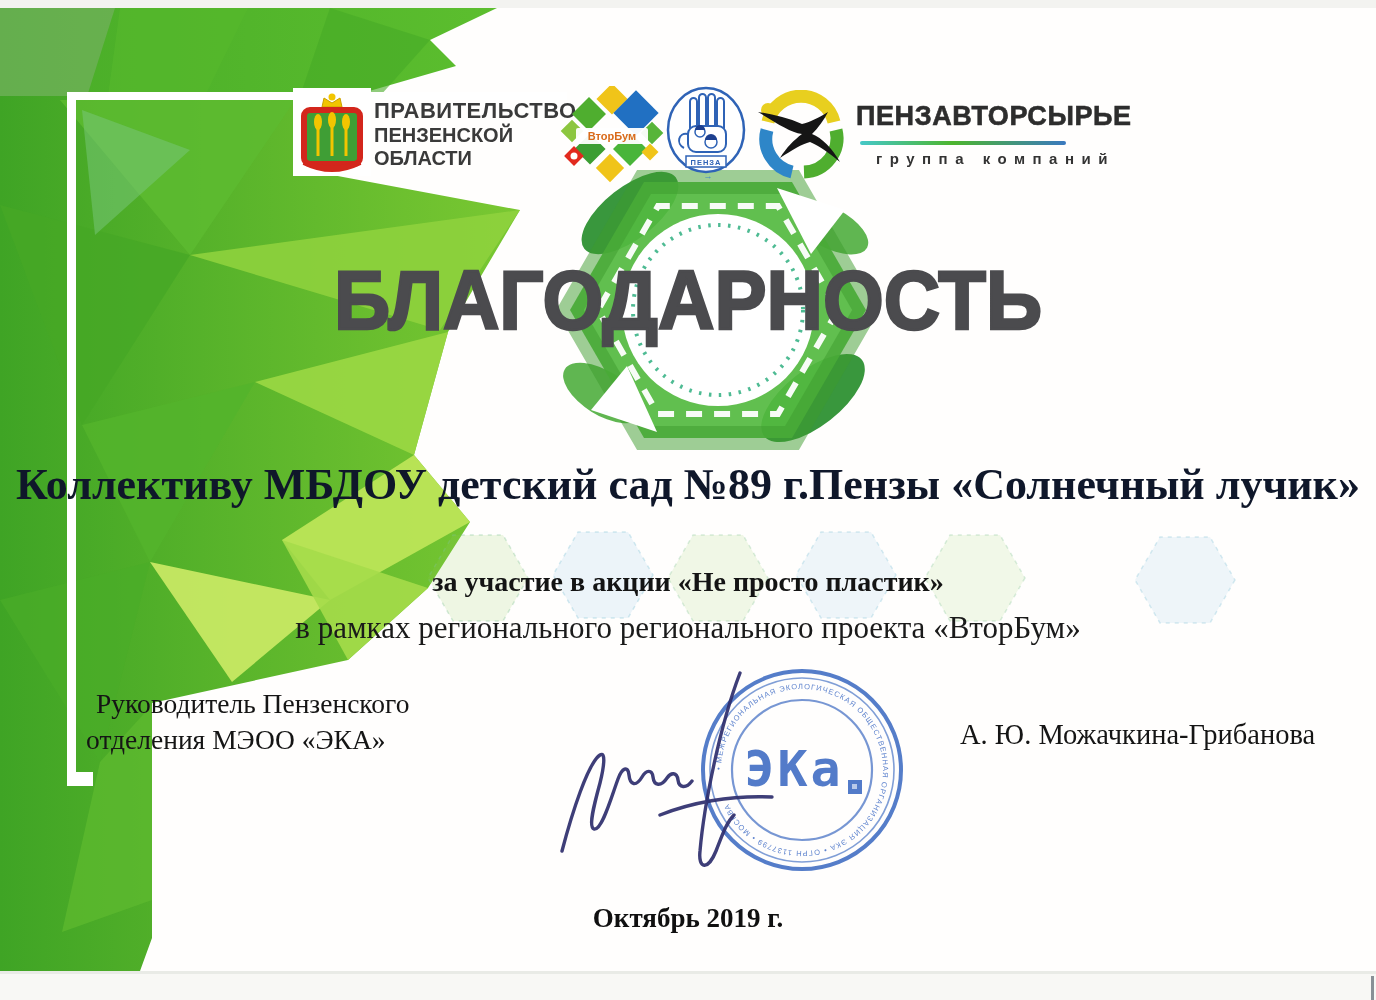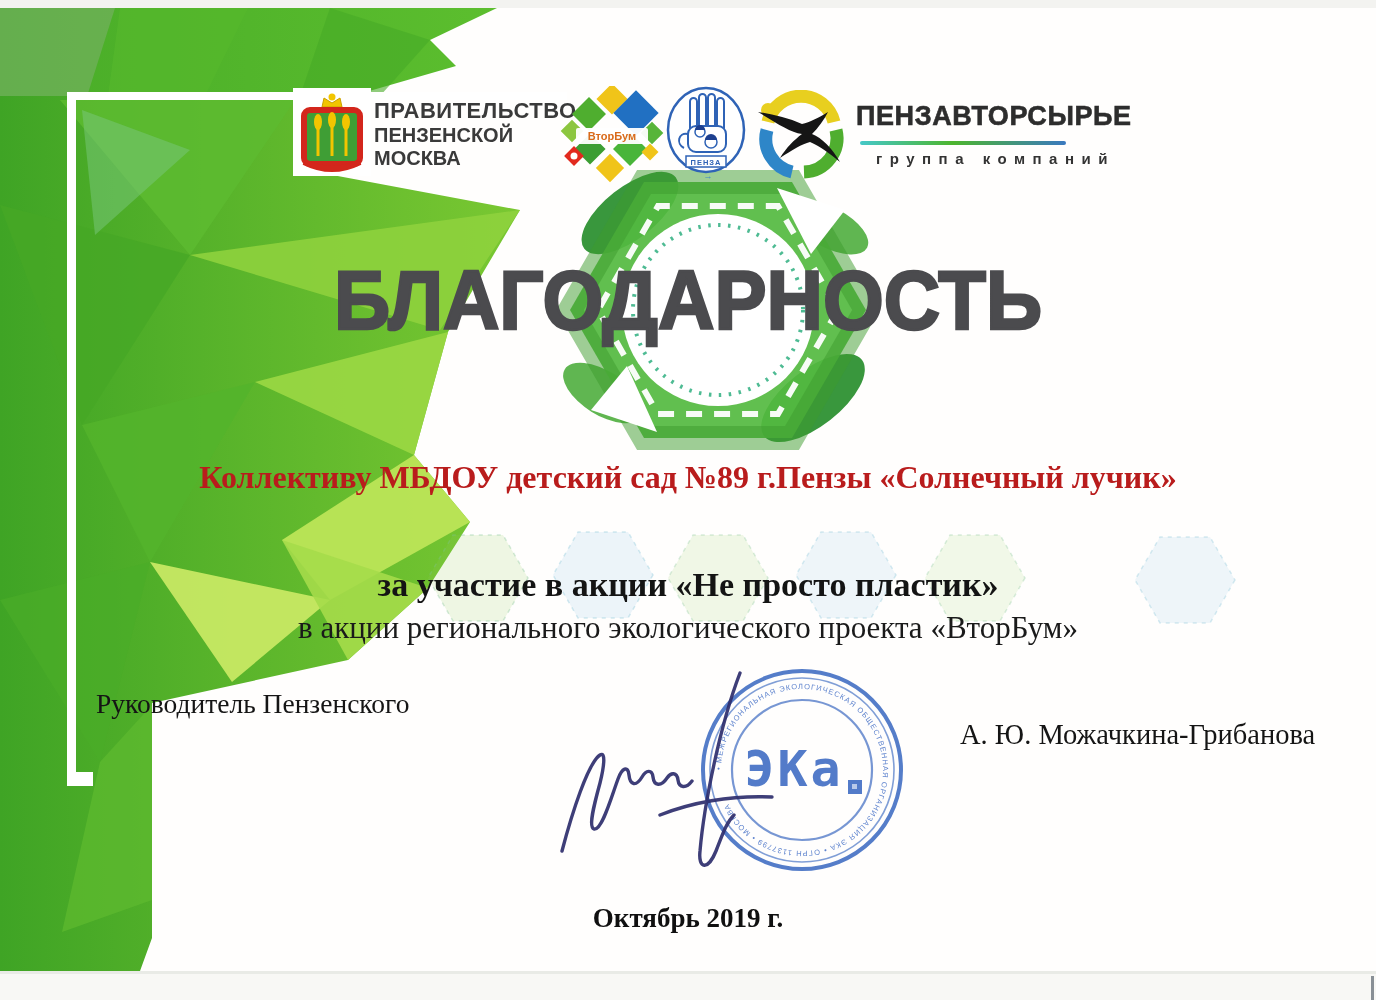--- a/index.html
+++ b/index.html
@@ -17,22 +17,22 @@
   .pvs-rule{left:860px;top:141px;width:206px;height:4px;background:linear-gradient(90deg,#45c8c8,#4db52e 45%,#3a79c0);border-radius:2px;}
   .pvs-sub{left:876px;top:150px;font-family:"Liberation Sans",sans-serif;font-size:15px;font-weight:700;color:#333;letter-spacing:7.5px;}
   
   .title{
     left:0;right:0;top:252px;text-align:center;z-index:6;
     font-family:"Liberation Sans",sans-serif;font-size:84px;font-weight:700;
     color:#4b4b4e;-webkit-text-stroke:2.6px #4b4b4e;letter-spacing:0px;
     transform:scaleX(.93);
   }
   
-  .recipient{left:0;right:0;top:459px;text-align:center;font-size:32px;font-weight:700;color:#b91c1c;z-index:6;}
-  .reason1{left:0;right:0;top:566px;text-align:center;font-size:34px;font-weight:700;color:#141414;z-index:6;}
+  .recipient{left:0;right:0;top:459px;text-align:center;font-size:44px;font-weight:700;color:#0f172a;z-index:6;}
+  .reason1{left:0;right:0;top:566px;text-align:center;font-size:28px;font-weight:700;color:#141414;z-index:6;}
   .reason2{left:0;right:0;top:610px;text-align:center;font-size:31px;color:#1a1a1a;z-index:6;}
   .role{left:86px;top:686px;font-size:27.5px;color:#151515;line-height:1.3;z-index:6;}
   .role .r1{padding-left:10px;}
   .sig-name{left:960px;top:719px;width:390px;text-align:left;font-size:28.5px;color:#151515;z-index:6;}
   .date{left:0;right:0;top:903px;text-align:center;font-size:27px;font-weight:700;color:#101010;z-index:6;}
   .layer0{left:0;top:0;z-index:1;}
   .emblem{left:515px;top:158px;z-index:2;}
   .logos{z-index:5;}
   .stamp{left:690px;top:660px;z-index:7;}
   .sig-ink{left:540px;top:655px;z-index:8;}
@@ -115,21 +115,21 @@
     </g>
     <ellipse cx="22" cy="30" rx="4" ry="8" fill="#f2c500"></ellipse>
     <ellipse cx="36" cy="28" rx="4" ry="8" fill="#f2c500"></ellipse>
     <ellipse cx="50" cy="30" rx="4" ry="8" fill="#f2c500"></ellipse>
     <path d="M8,70 q28,14 56,0" fill="none" stroke="#d3261c" stroke-width="6"></path>
   </svg>
 
   <div class="abs gov-text">
     <div class="l1">ПРАВИТЕЛЬСТВО</div>
     <div class="l2">ПЕНЗЕНСКОЙ</div>
-    <div class="l3">МОСКВА</div>
+    <div class="l3">ОБЛАСТИ</div>
   </div>
 
   <svg class="abs logos" style="left:560px;top:86px" width="104" height="100" viewBox="0 0 104 100">
     <g>
       <rect x="-11" y="-11" width="22" height="22" transform="translate(52 13) rotate(45)" fill="#f0c419"></rect>
       <rect x="-12" y="-12" width="24" height="24" transform="translate(29 28) rotate(45)" fill="#4fae2f"></rect>
       <rect x="-16" y="-16" width="32" height="32" transform="translate(76 27) rotate(45)" fill="#2170c2"></rect>
       <rect x="-8" y="-8" width="16" height="16" transform="translate(12 45) rotate(45)" fill="#8cc63f"></rect>
       <rect x="-8" y="-8" width="16" height="16" transform="translate(92 47) rotate(45)" fill="#57b53a"></rect>
       <rect x="-11" y="-11" width="22" height="22" transform="translate(30 63) rotate(45)" fill="#3c9e33"></rect>
@@ -173,24 +173,25 @@
   </svg>
 
   <div class="abs pvs-name">ПЕНЗАВТОРСЫРЬЕ</div>
   <div class="abs pvs-rule"></div>
   <div class="abs pvs-sub">группа компаний</div>
 
   <div class="abs title">БЛАГОДАРНОСТЬ</div>
 
   <div class="abs recipient">Коллективу МБДОУ детский сад №89 г.Пензы «Солнечный лучик»</div>
   <div class="abs reason1">за участие в акции «Не просто пластик»</div>
-  <div class="abs reason2">в акции регионального экологического проекта «ВторБум»</div>
+  <div class="abs reason2">в рамках регионального регионального проекта «ВторБум»</div>
 
   <div class="abs role">
     <div class="r1">Руководитель Пензенского</div>
+    <div class="r2">отделения МЭОО «ЭКА»</div>
   </div>
   <div class="abs sig-name">А. Ю. Можачкина-Грибанова</div>
   <div class="abs date">Октябрь 2019 г.</div>
 
   <svg class="abs stamp" width="230" height="220" viewBox="0 0 230 220">
     <g opacity=".88">
       <circle cx="112" cy="110" r="99" fill="none" stroke="#3e6cc2" stroke-width="4"></circle>
       <circle cx="112" cy="110" r="92" fill="none" stroke="#3e6cc2" stroke-width="1.6" opacity=".75"></circle>
       <circle cx="112" cy="110" r="70" fill="none" stroke="#3e6cc2" stroke-width="2.2" opacity=".8"></circle>
       <path id="stampTextPath" d="M 31,110 A 81,81 0 1 1 193,110 A 81,81 0 1 1 31,110" fill="none"></path>

